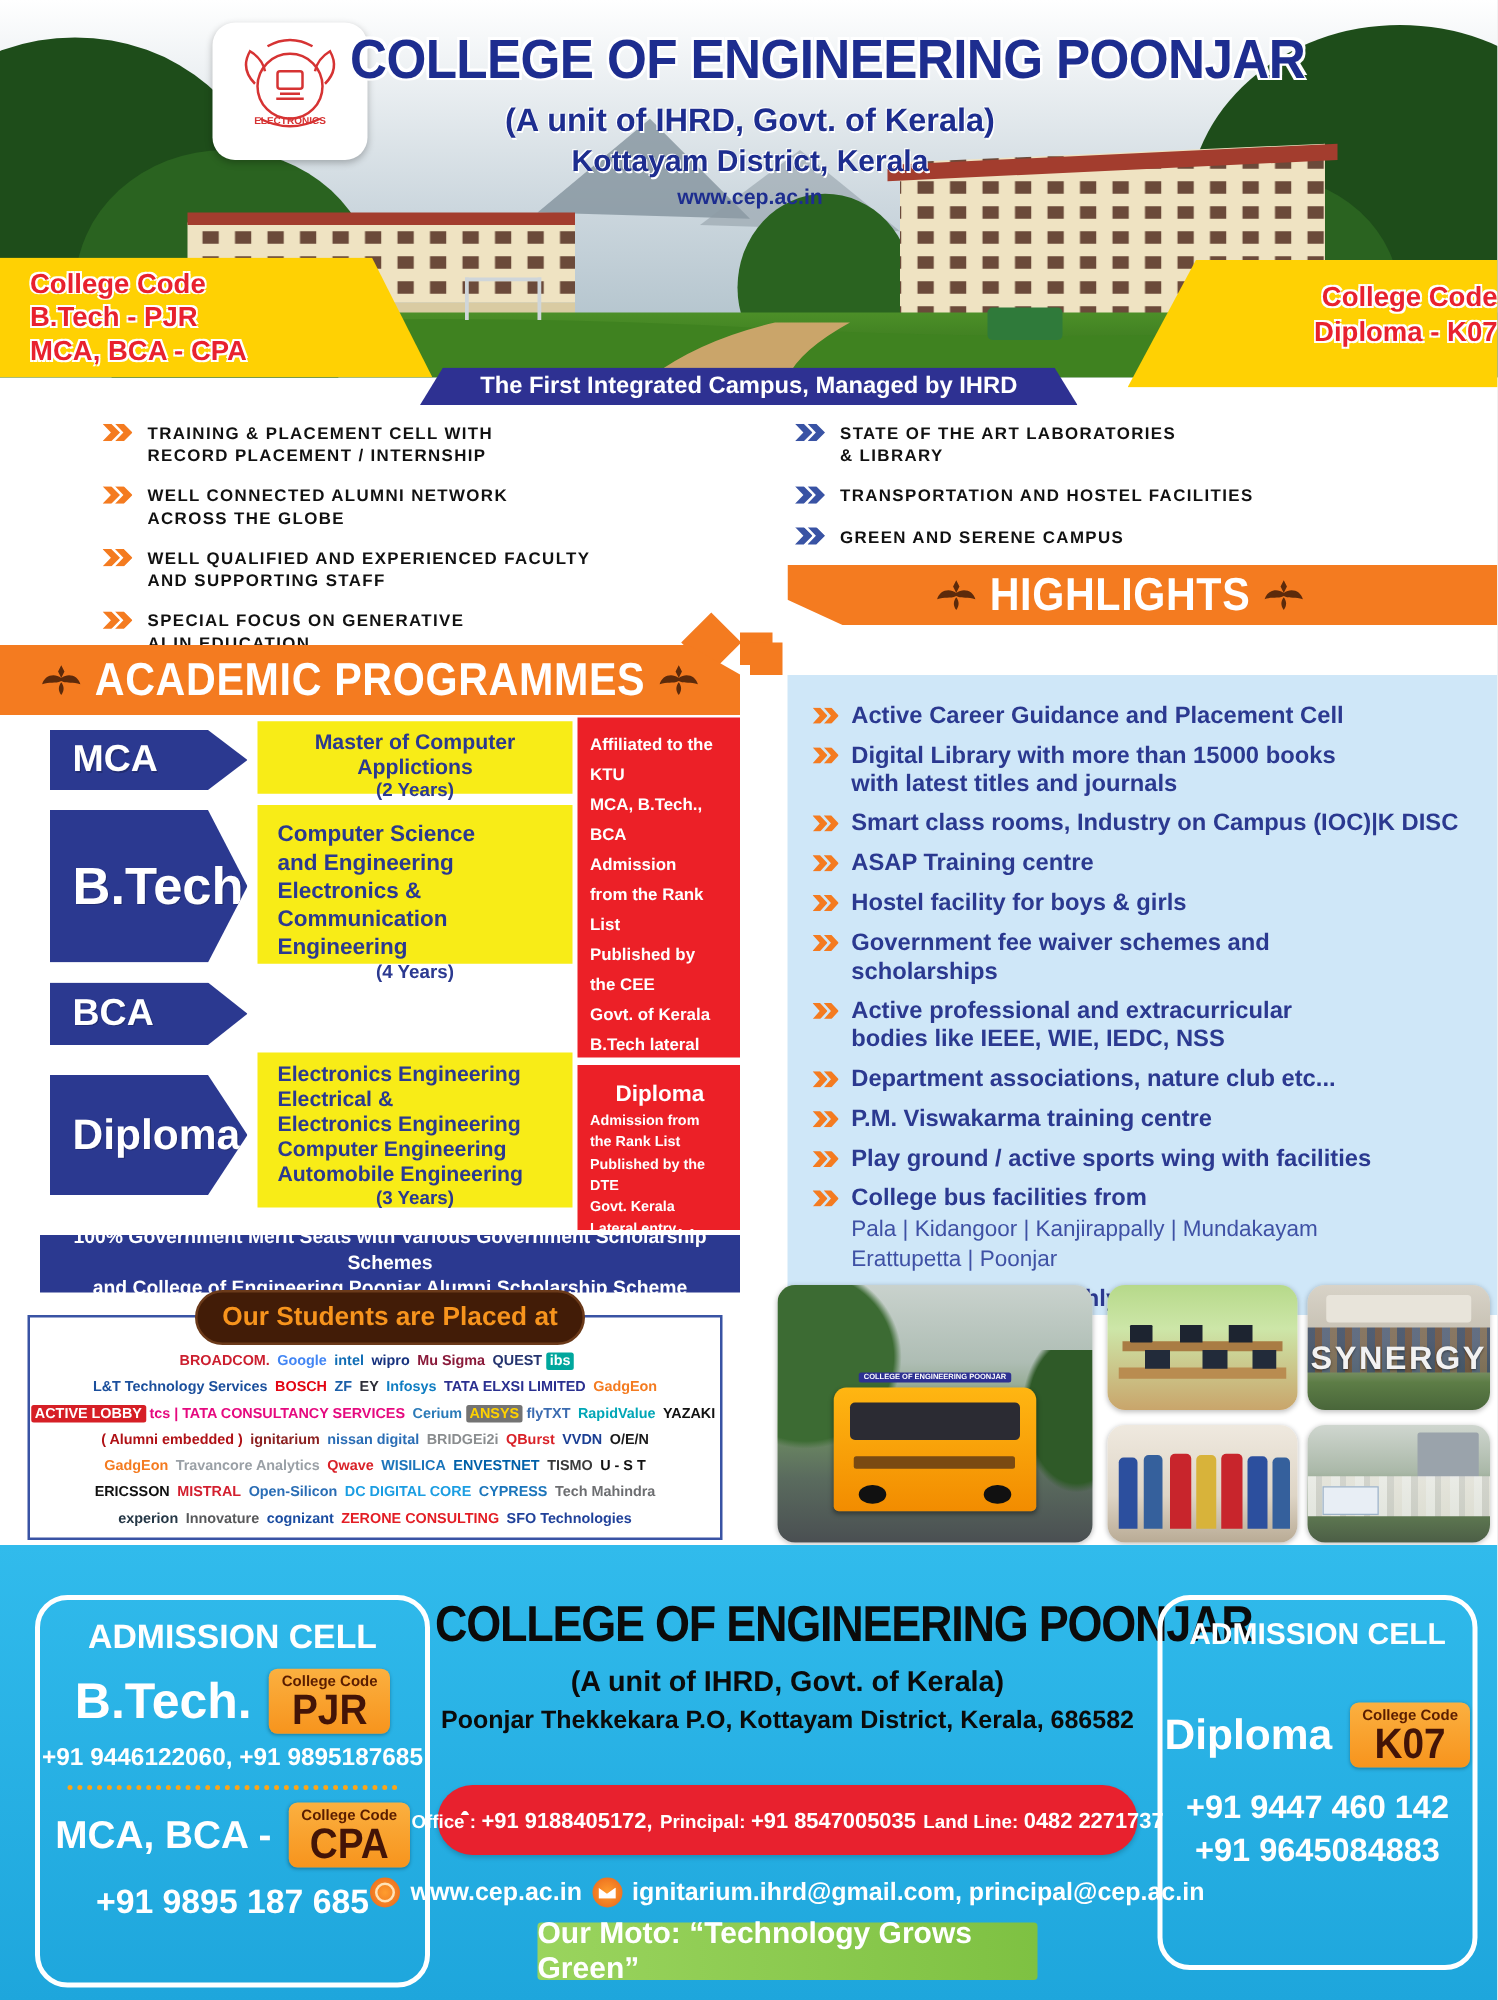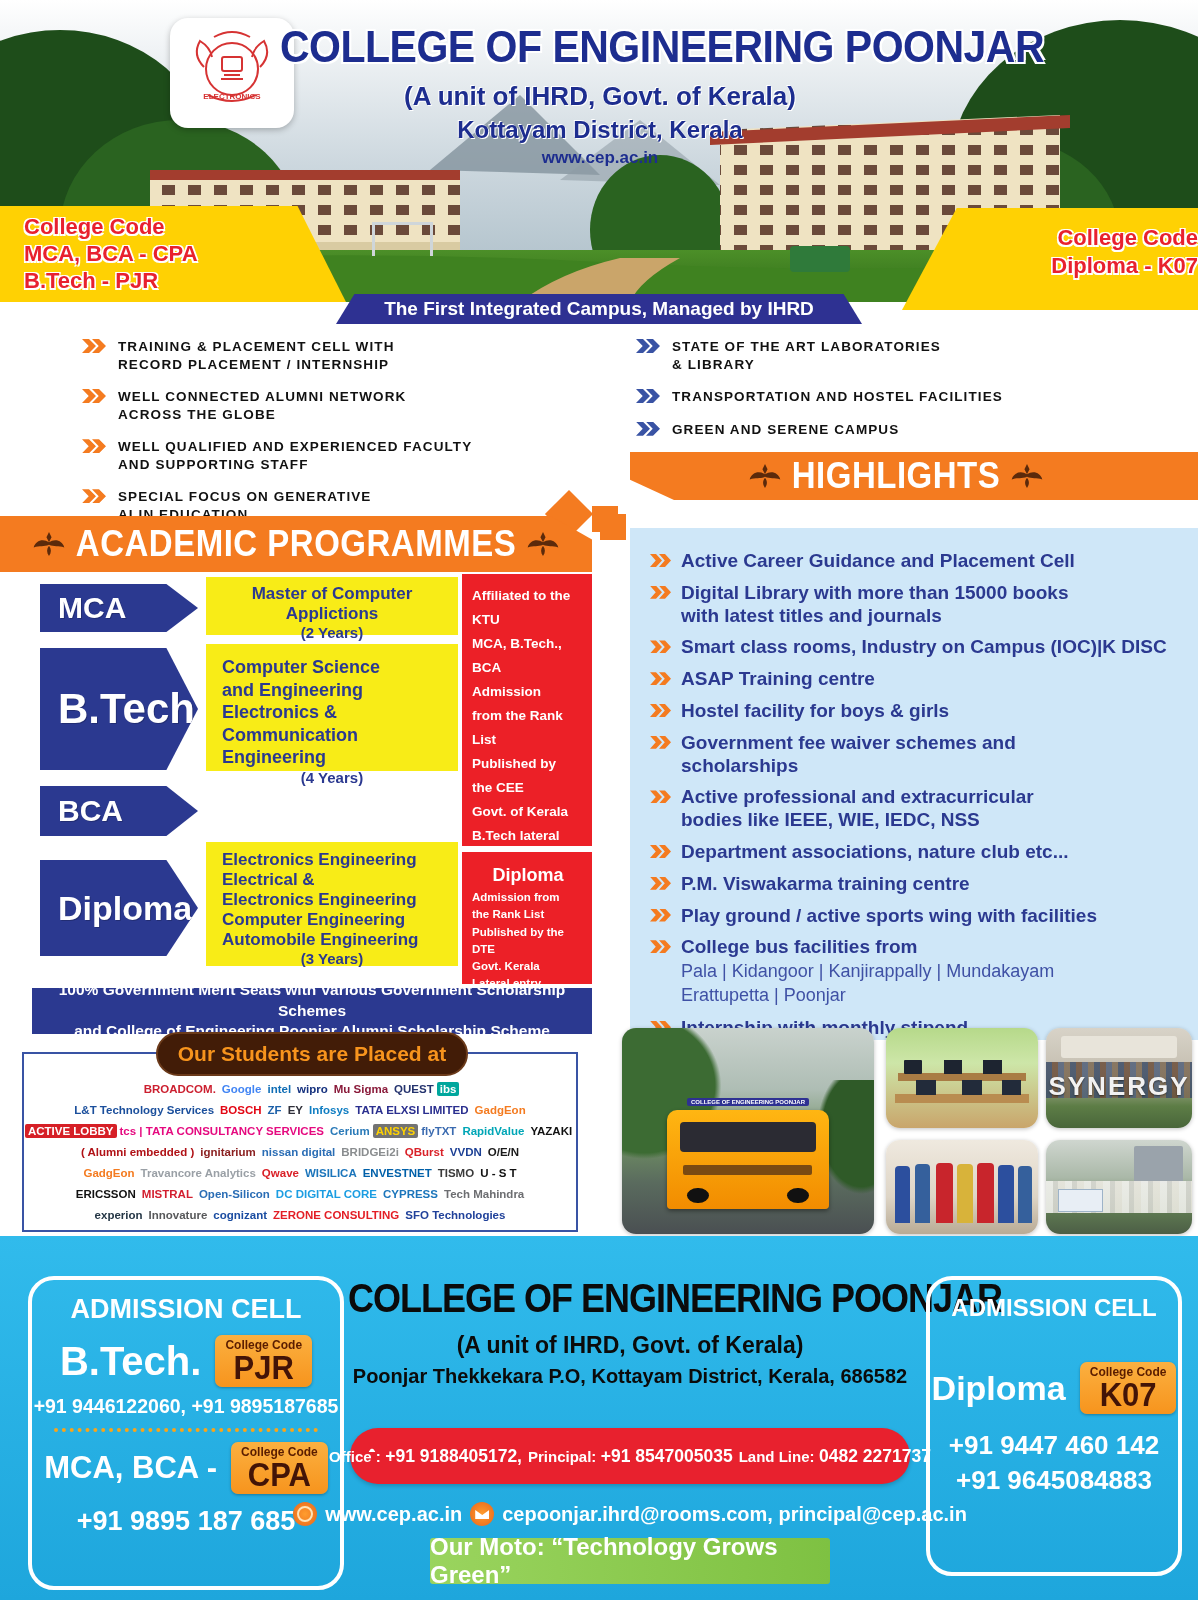--- a/index.html
+++ b/index.html
@@ -171,22 +171,22 @@
   <div class="abs" style="left:280px;top:24px;width:640px;">
     <div class="hdr-title">COLLEGE OF ENGINEERING POONJAR</div>
     <div class="hdr-sub1" style="margin-top:10px;">(A unit of IHRD, Govt. of Kerala)</div>
     <div class="hdr-sub2" style="margin-top:4px;">Kottayam District, Kerala</div>
     <div class="hdr-web" style="margin-top:4px;">www.cep.ac.in</div>
   </div>
 
   
   <div class="abs code-box code-left" style="left:0;top:206px;width:322px;height:88px;">
     <div>College Code</div>
+    <div>B.Tech - PJR</div>
     <div>MCA, BCA - CPA</div>
-    <div>B.Tech - PJR</div>
   </div>
   <div class="abs code-box code-right" style="left:902px;top:208px;width:296px;height:86px;">
     <div>College Code</div>
     <div>Diploma - K07</div>
   </div>
 
   
   <div class="abs ribbon" style="left:336px;top:294px;width:526px;height:30px;">
     <span>The First Integrated Campus, Managed by IHRD</span>
   </div>
@@ -292,21 +292,21 @@
       <path d="M20 1 L23 7 L20 13 L17 7 Z M20 13 C13 8 4 11 2 19 C9 16 14 19 20 16 C26 19 31 16 38 19 C36 11 27 8 20 13 M20 17 C17 21 17 25 20 29 C23 25 23 21 20 17" fill="#5c2a0b"></path>
     </svg>
     <span class="band-title">HIGHLIGHTS</span>
     <svg class="orn" style="transform:scaleX(-1);" viewBox="0 0 40 30">
       <path d="M20 1 L23 7 L20 13 L17 7 Z M20 13 C13 8 4 11 2 19 C9 16 14 19 20 16 C26 19 31 16 38 19 C36 11 27 8 20 13 M20 17 C17 21 17 25 20 29 C23 25 23 21 20 17" fill="#5c2a0b"></path>
     </svg>
   </div>
   <div class="abs acc-square" style="left:592px;top:506px;width:26px;height:26px;"></div>
   <div class="abs acc-square" style="left:552px;top:497px;width:34px;height:34px;transform:rotate(45deg);"></div>
 
-  <div class="abs hl-panel" style="left:630px;top:528px;width:568px;height:512px;">
+  <div class="abs hl-panel" style="left:630px;top:540px;width:568px;height:512px;">
 
       <div class="hitem">
         <span class="chev o sm">
           <i></i>
           <i></i>
         </span>
         <div>
           <div class="hl">Active Career Guidance and Placement Cell</div>
           <div class="hl"></div>
           <div class="hsub"></div>
@@ -708,21 +708,21 @@
       <span>
         <span class="lbl">Land Line:</span>
         <span class="num">0482 2271737</span>
       </span>
     </div>
   <span class="abs ph-ico" style="left:362px;top:1442px;"></span>
   <div class="abs web-line" style="left:350px;top:1498px;width:560px;height:32px;">
     <span class="globe-ico"></span>
     <span>www.cep.ac.in</span>
     <span class="mail-ico"></span>
-    <span>cepoonjar.ihrd@rooms.com, principal@cep.ac.in</span>
+    <span>ignitarium.ihrd@gmail.com, principal@cep.ac.in</span>
   </div>
   <div class="abs moto" style="left:430px;top:1538px;width:400px;height:46px;">
     <span>Our Moto: “Technology Grows Green”</span>
   </div>
 
   
   <div class="abs wbox" style="left:926px;top:1276px;width:256px;height:300px;">
     <div class="adm-title" style="font-size:24px;">ADMISSION CELL</div>
     <div class="prog-row" style="margin-top:40px;">
       <span class="prog-name" style="font-size:34px;">Diploma</span>

